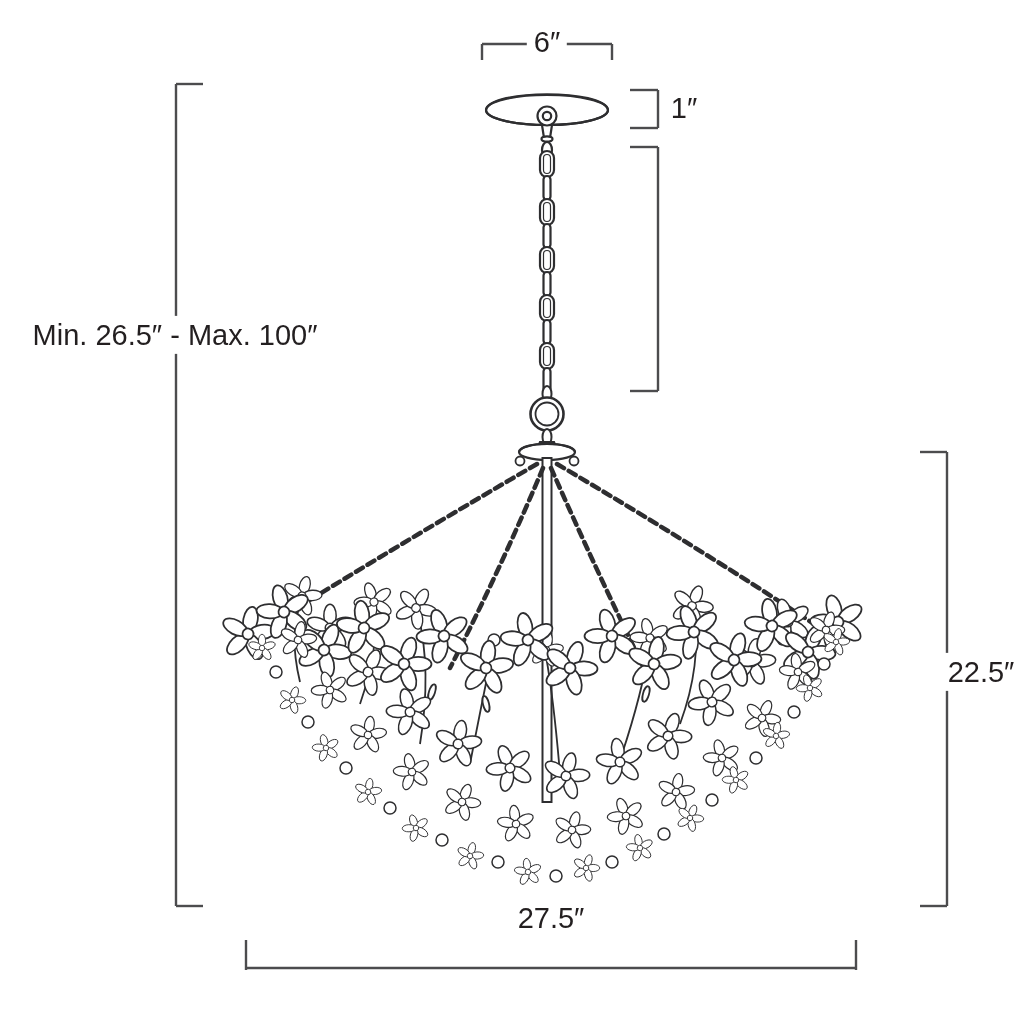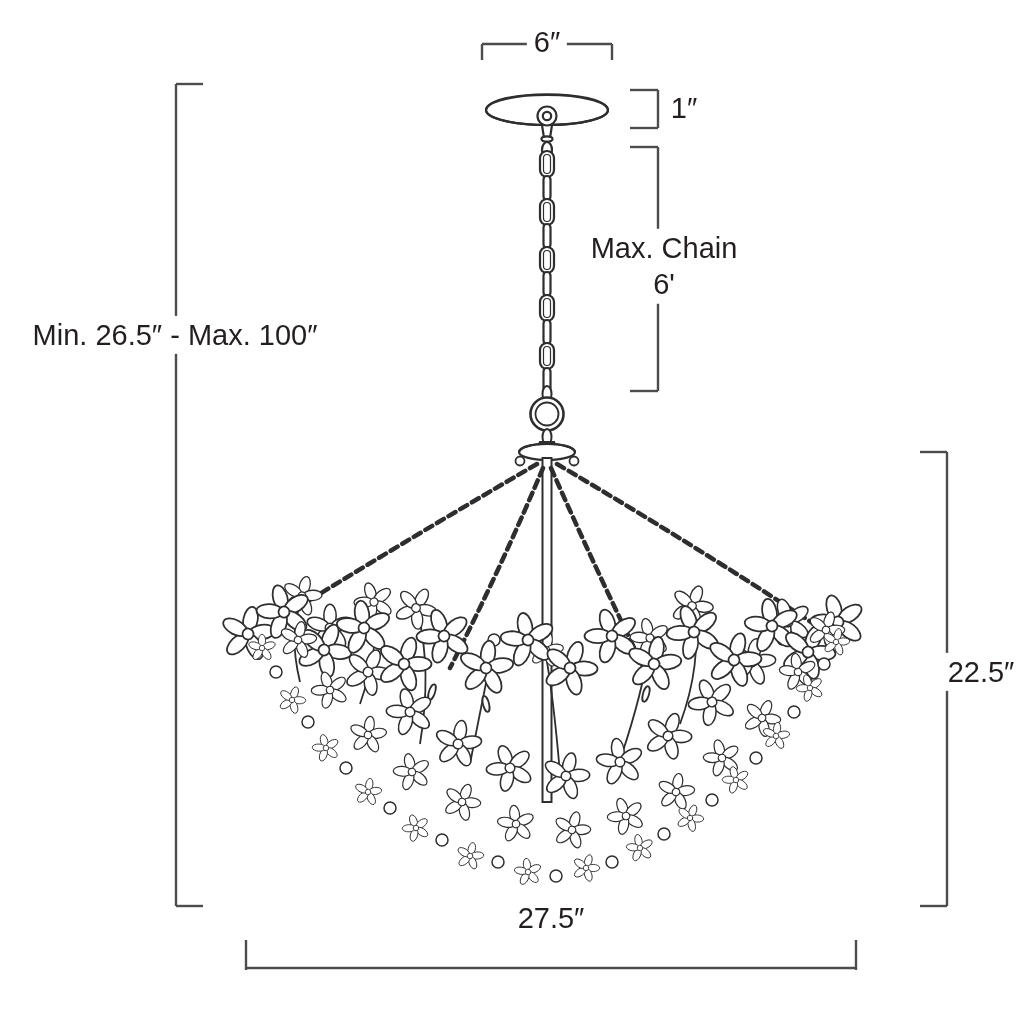--- a/index.html
+++ b/index.html
@@ -238,24 +238,20 @@
         <use href="#flower" transform="translate(810 688) scale(0.55) rotate(-20)"></use>
         <use href="#flower" transform="translate(836 642) scale(0.55) rotate(14)"></use>
       </g>
     </g>
   </svg>
 
   <div class="dim-label" style="left:547px;top:42px;">6″</div>
 
   <div class="dim-label" style="left:684px;top:108px;">1″</div>
 
-  <div class="dim-label" style="left:664px;top:266px;">
-    <div>Max. Chain</div>
-    <div>6'</div>
-  </div>
 
   <div class="dim-label" style="left:175px;top:335px;text-align:right;">Min. 26.5″ - Max. 100″</div>
 
   <div class="dim-label" style="left:981px;top:672px;">22.5″</div>
 
   <div class="dim-label" style="left:551px;top:918px;">27.5″</div>
 
 </div>
 
 </body></html>

